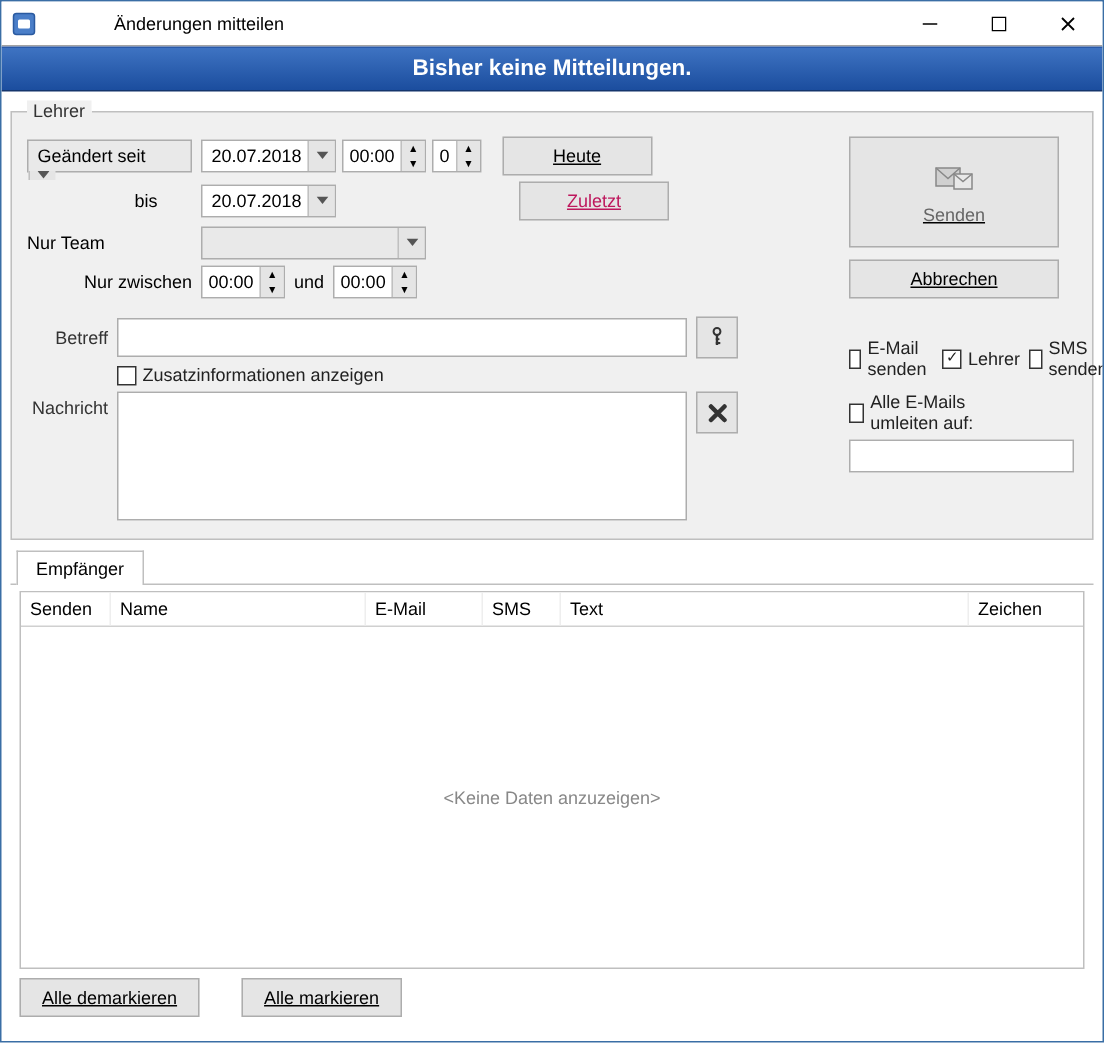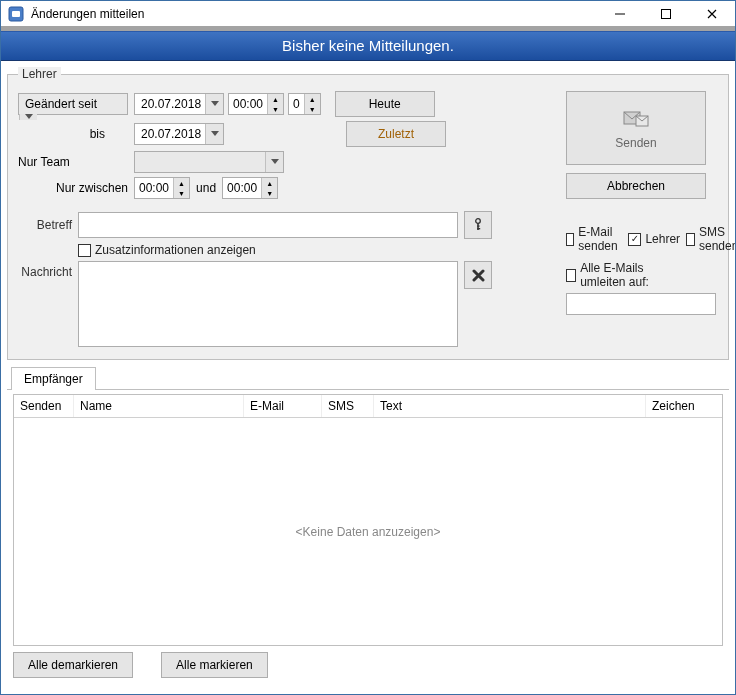--- a/index.html
+++ b/index.html
@@ -13,21 +13,22 @@
     height: 695px;
     overflow: hidden;
     border: 1px solid #3a6ea5;
   }
   .titlebar {
     height: 30px;
     background: #fff;
     display: flex;
     align-items: center;
     padding-left: 6px;
-    border-bottom: 5px solid #a3a3a3;
+    border-bottom: 1px solid #a3a3a3;
+    gap: 45px;
   }
   .titlebar .app-icon {
     width: 18px; height: 18px;
     margin-right: 6px;
     display: flex; align-items: center; justify-content: center;
   }
   .titlebar .title { flex: 1; font-size: 12px; }
   .winbtns { display: flex; height: 100%; }
   .winbtn {
     width: 46px; height: 100%;
@@ -37,20 +38,21 @@
   .winbtn svg { display: block; }
   .banner {
     background: #1b4d9e;
     background: linear-gradient(#3e73c2,#1b4d9e);
     color: #fff;
     text-align: center;
     font-size: 15px;
     padding: 5px 0 6px;
     border-top: 1px solid #2a5aaa;
     border-bottom: 1px solid #15356c;
+    font-weight: bold;
   }
   .content {
     padding: 6px;
   }
   fieldset.auswahl {
     border: 1px solid #bfbfbf;
     background: #f0f0f0;
     padding: 10px 10px 8px 10px;
     margin: 0 0 6px 0;
     position: relative;
@@ -106,22 +108,23 @@
   }
   .btn {
     border: 1px solid #adadad;
     background: #e5e5e5;
     height: 26px;
     padding: 0 14px;
     display: inline-flex;
     align-items: center; justify-content: center;
     font-size: 12px;
     min-width: 100px;
-  }
-  .btn.disabled { color: #a16207; }
+    text-decoration: underline;
+  }
+  .btn.disabled { color: #be185d; }
   .btn.big {
     width: 140px; height: 74px;
     flex-direction: column;
     background: #e5e5e5;
   }
   .iconbtn {
     width: 28px; height: 28px;
     border: 1px solid #adadad;
     background: #e5e5e5;
     display: flex; align-items: center; justify-content: center;

